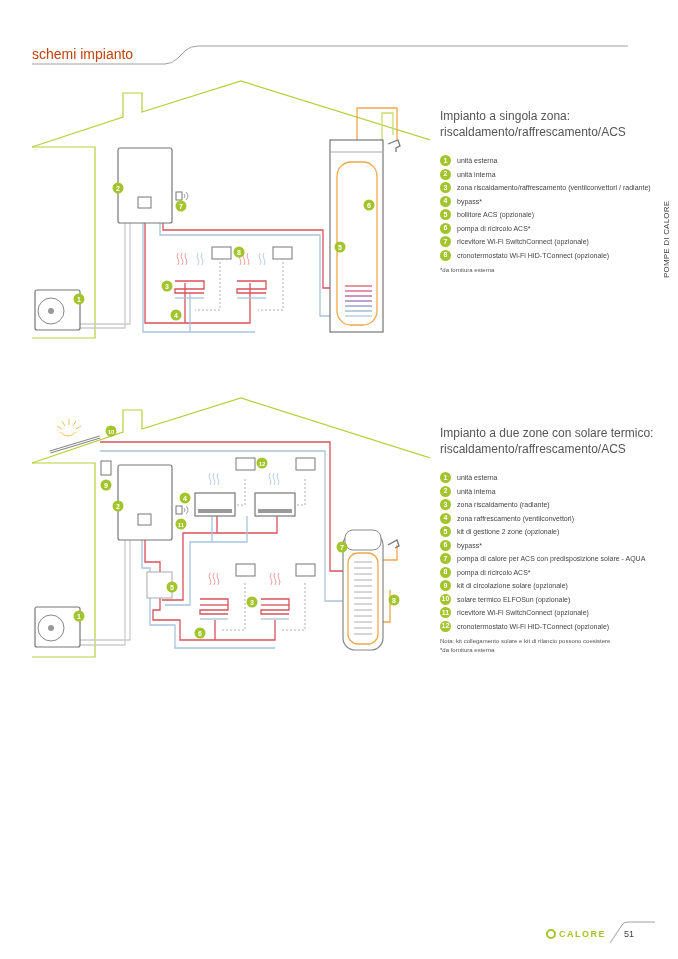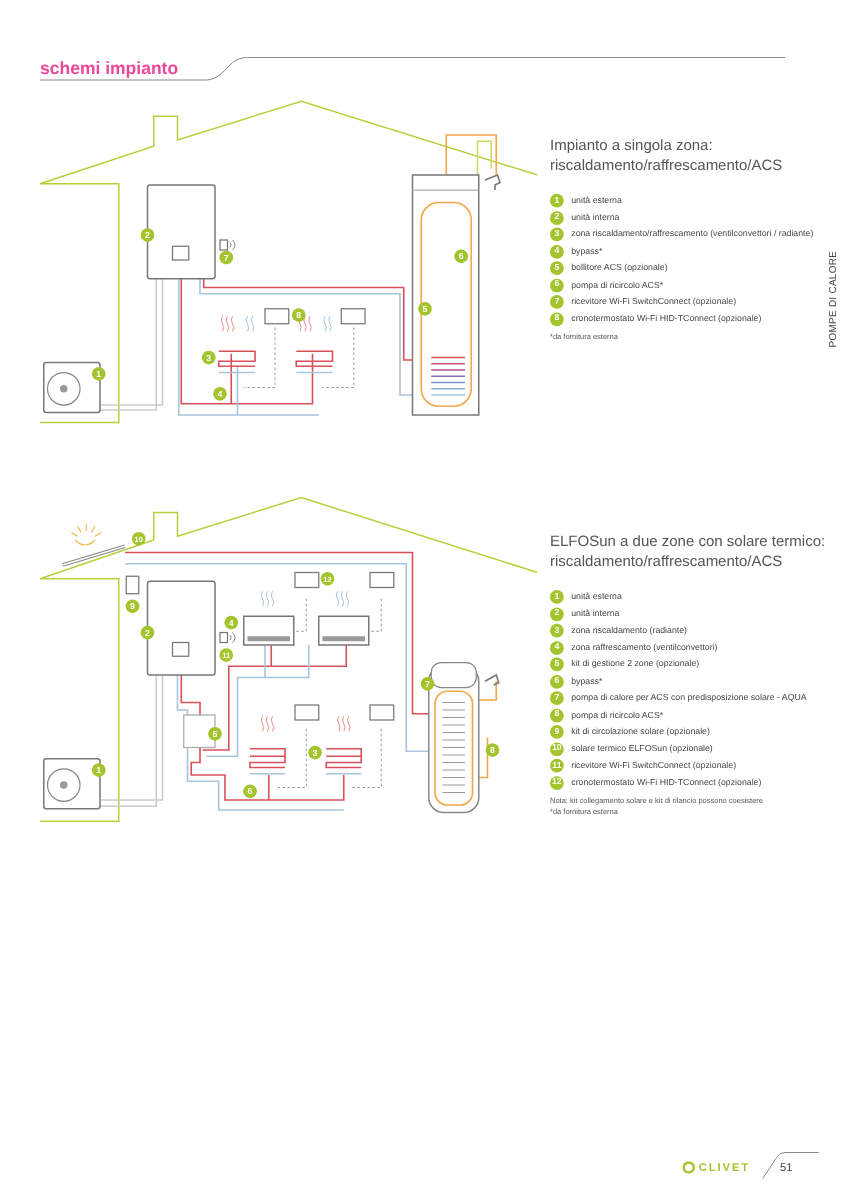--- a/index.html
+++ b/index.html
@@ -1,17 +1,17 @@
 <!DOCTYPE html>
 <html><head>
 <meta charset="utf-8">
 <style>
   html,body{margin:0;padding:0;background:#fff;}
   body{width:678px;height:959px;position:relative;overflow:hidden;font-family:"Liberation Sans",sans-serif;color:#333;}
-  .hdr-title{position:absolute;left:32px;top:46px;font-size:14px;font-weight:bold;color:#ec4899;}
+  .hdr-title{position:absolute;left:32px;top:46px;font-size:14px;font-weight:normal;color:#c2410c;}
   .hdr-line{position:absolute;left:0;top:30px;}
   .side-label{position:absolute;left:662px;top:278px;transform:rotate(-90deg);transform-origin:left top;font-size:8px;color:#444;white-space:nowrap;letter-spacing:0.2px;}
   .diagram{position:absolute;left:0;}
   .legend{position:absolute;left:440px;}
   .legend h2{margin:0 0 14px 0;font-size:12px;font-weight:normal;color:#555;line-height:16px;}
   .legend ul{list-style:none;margin:0;padding:0;}
   .legend li{display:flex;align-items:flex-start;font-size:7px;color:#444;line-height:13.5px;}
   .badge{flex:0 0 auto;width:11px;height:11px;border-radius:50%;background:#a3c42c;color:#fff;font-size:7px;font-weight:bold;display:inline-flex;align-items:center;justify-content:center;margin-right:6px;margin-top:1px;}
   .legend .txt{flex:1;}
   .legend .note{font-size:6px;color:#555;margin-top:4px;line-height:9px;}
@@ -338,21 +338,21 @@
       </li>
       <li>
         <span class="badge">8</span>
         <span class="txt">cronotermostato Wi-Fi HID-TConnect (opzionale)</span>
       </li>
     </ul>
   <div class="note">*da fornitura esterna</div>
 </div>
 
 <div class="legend" style="top:425px;width:225px">
-  <h2><span>ELFOSun a due zone con solare termico:</span><br><span>riscaldamento/raffrescamento/ACS</span></h2>
+  <h2><span>Impianto a due zone con solare termico:</span><br><span>riscaldamento/raffrescamento/ACS</span></h2>
   <ul id="list1">
       <li>
         <span class="badge">1</span>
         <span class="txt">unità esterna</span>
       </li>
       <li>
         <span class="badge">2</span>
         <span class="txt">unità interna</span>
       </li>
       <li>
@@ -399,15 +399,15 @@
   <div class="note"><span>Nota: kit collegamento solare e kit di rilancio possono coesistere</span><br><span>*da fornitura esterna</span></div>
 </div>
 
 <svg class="footer-line" width="60" height="30">
   <path d="M10 28 L22 10 Q24 7 28 7 L55 7" fill="none" stroke="#888" stroke-width="0.8"></path>
 </svg>
 <div class="footer-logo">
   <svg width="10" height="10">
       <circle cx="5" cy="5" r="4" fill="none" stroke="#a3c42c" stroke-width="2"></circle>
     </svg>
-  <span class="logo-text">CLIVET</span>
+  <span class="logo-text">CALORE</span>
 </div>
 <div class="page-number">51</div>
 
 </body></html>

